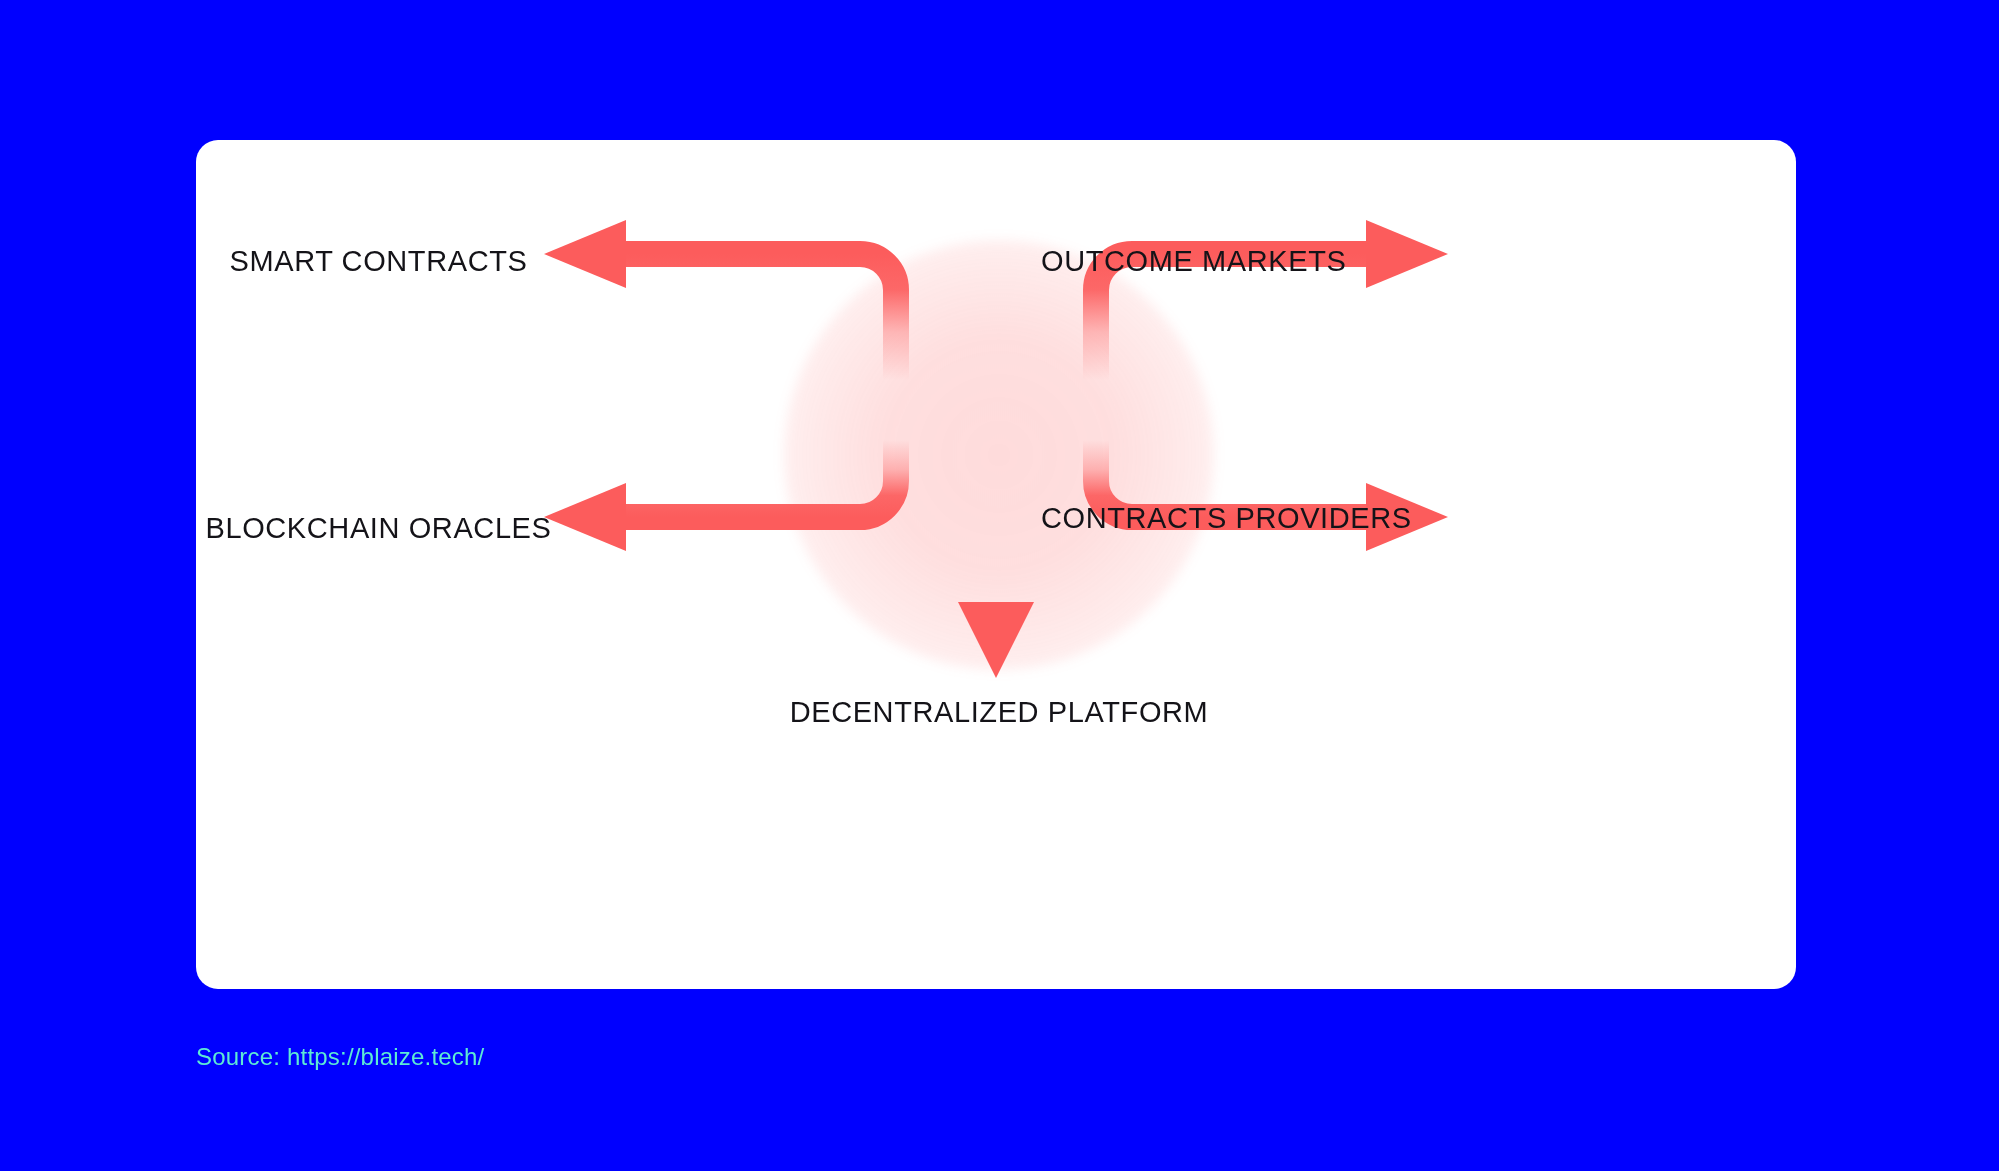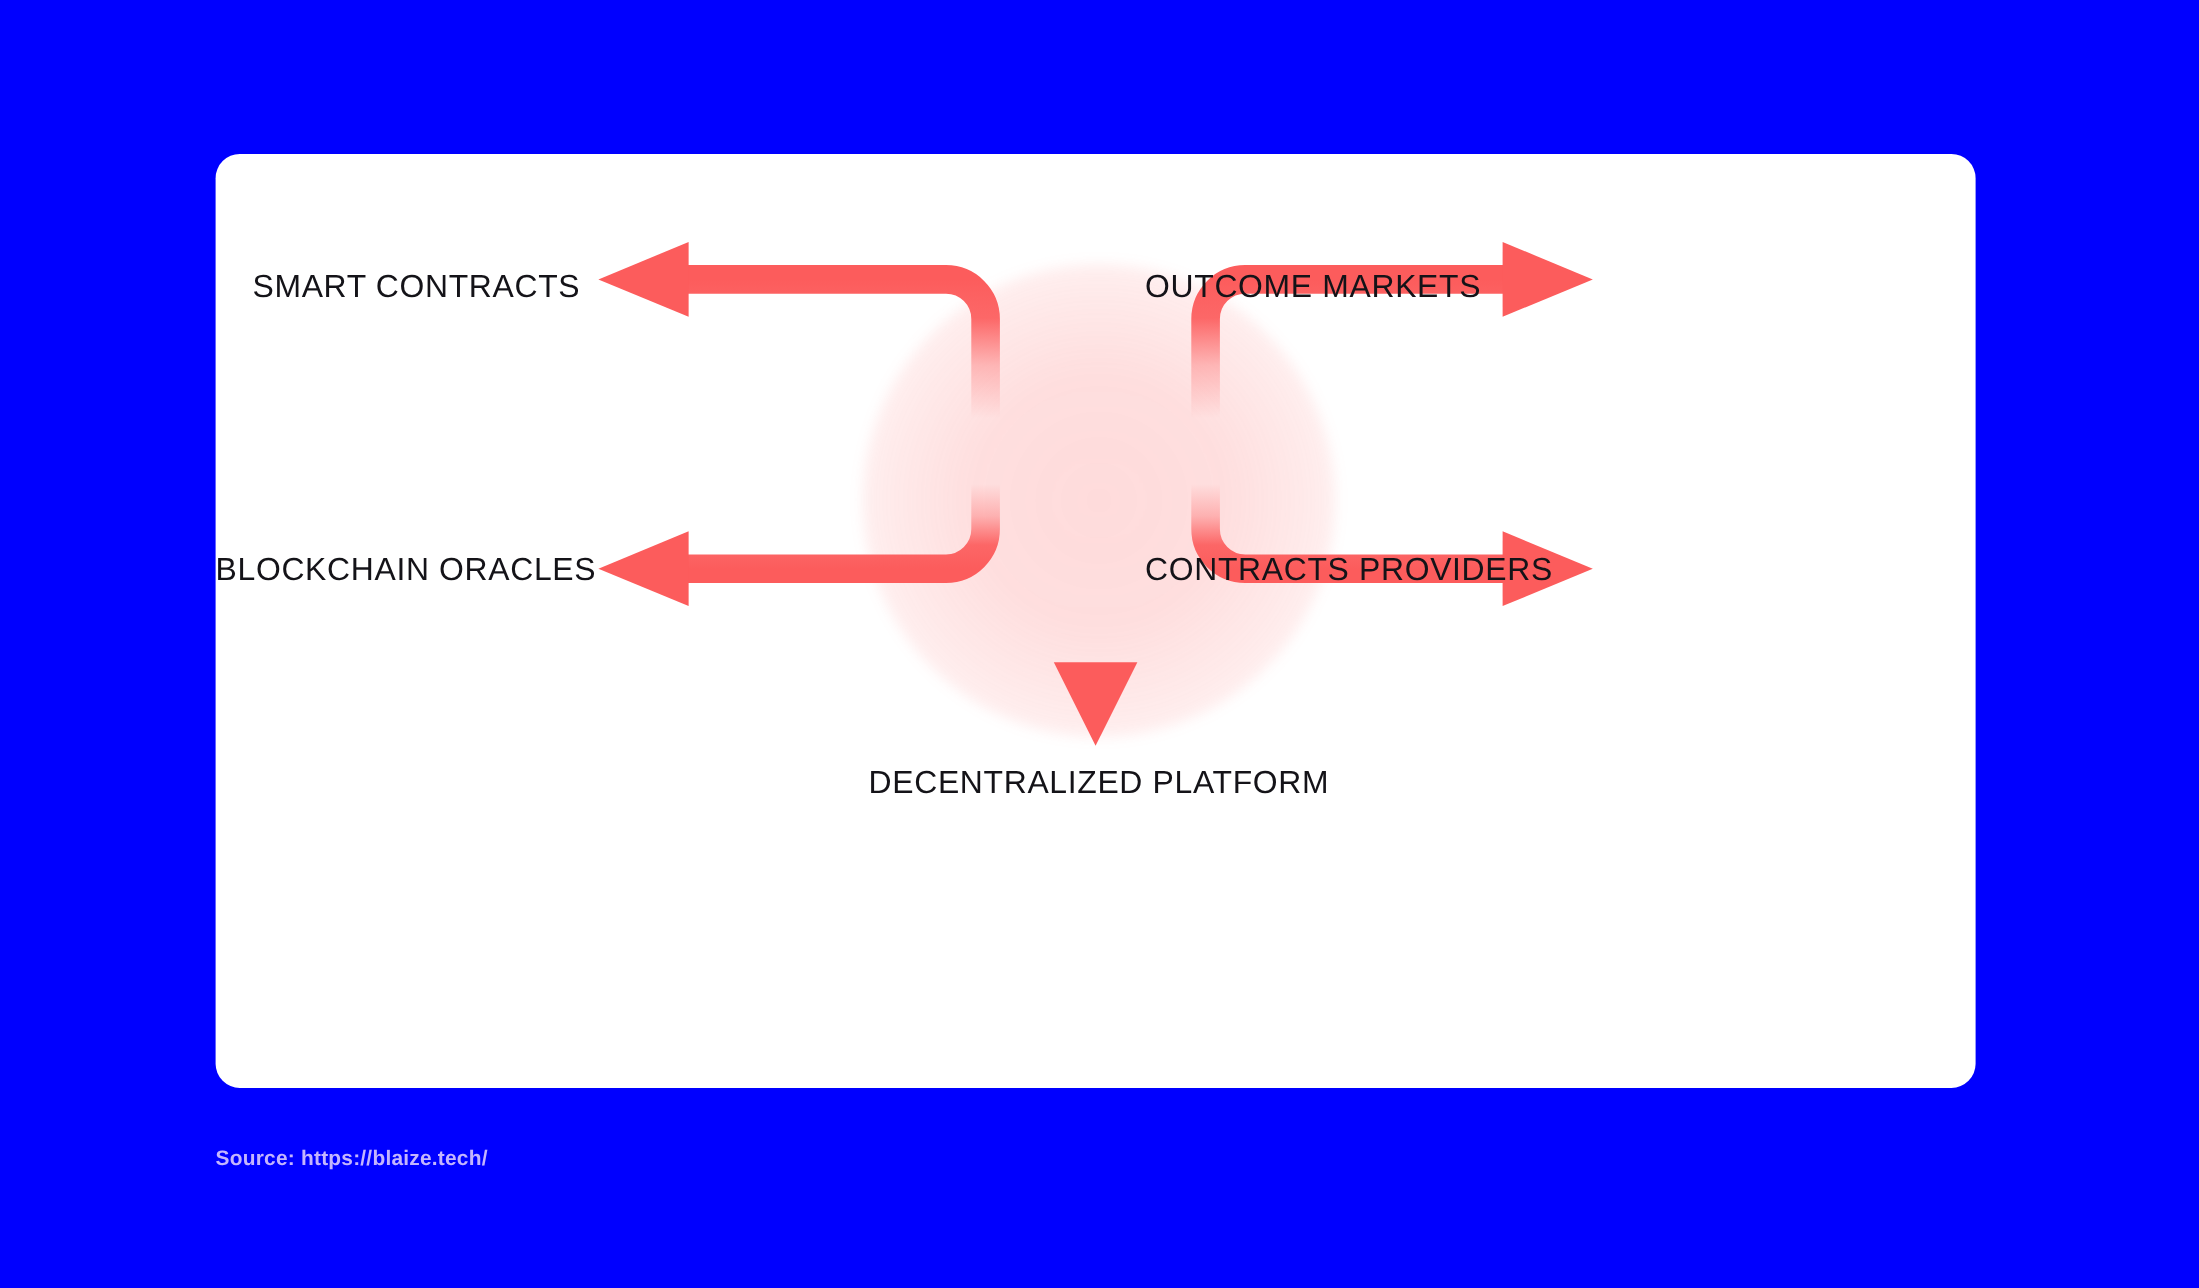--- a/index.html
+++ b/index.html
@@ -80,38 +80,38 @@
     color: #141318;
     white-space: nowrap;
   }
   #label-smart-contracts {
     left: 0px; top: 105px; width: 365px; text-align: center;
   }
   #label-outcome-tokens {
     left: 845px; top: 105px; width: 500px; text-align: left;
   }
   #label-blockchain-oracles {
-    left: 0px; top: 362px; width: 365px; text-align: left;
+    left: 0px; top: 372px; width: 365px; text-align: center;
   }
   #label-liquidity-providers {
     left: 845px; top: 362px; width: 520px; text-align: left;
   }
   #label-decentralized-platform {
     left: 403px; top: 556px; width: 800px; text-align: center;
   }
 
   
   #source-caption {
     position: absolute;
     left: 196px;
     top: 1043px;
-    font-size: 19px;
-    font-weight: 700;
+    font-size: 24px;
+    font-weight: 400;
     letter-spacing: 0.2px;
-    color: #c4b5fd;
+    color: #5eead4;
   }
 </style>
 </head>
 <body>
 
 <div id="card">
 
   <div id="center-blob"></div>
 
   <svg id="arrow-layer" viewBox="0 0 1600 849" xmlns="http://www.w3.org/2000/svg">

